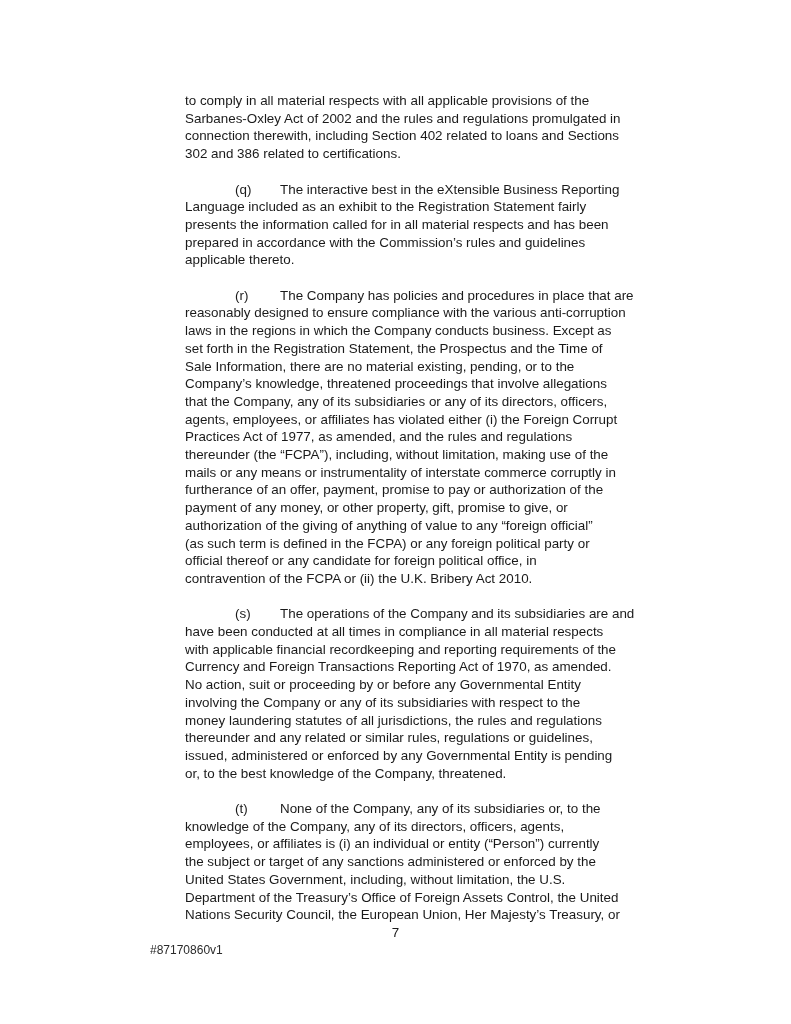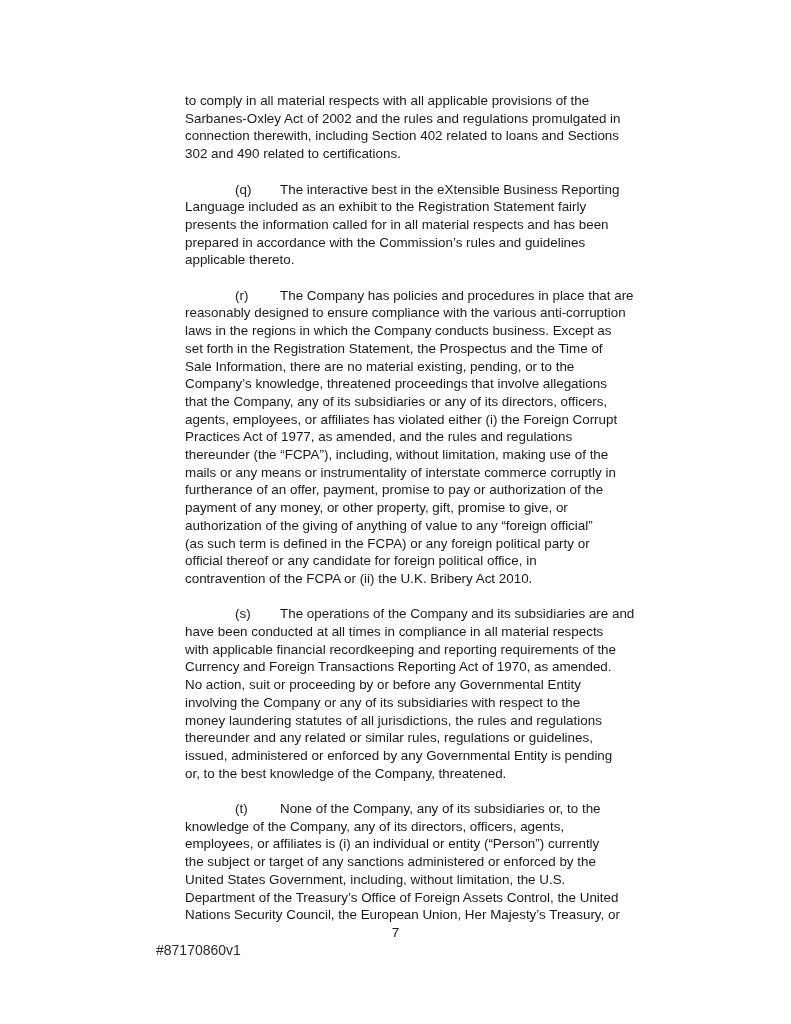--- a/index.html
+++ b/index.html
@@ -43,38 +43,38 @@
     position: absolute;
     left: 0;
     right: 0;
     top: 924px;
     text-align: center;
     font-size: 13.4px;
     line-height: 17.7px;
   }
   .doc-footer {
     position: absolute;
-    left: 156px;
+    left: 150px;
     top: 945px;
-    font-size: 14px;
+    font-size: 12px;
     line-height: 11px;
     color: #2a2a2a;
   }
 </style>
 </head>
 <body>
 
 <div class="doc-page">
 
   <div class="text-block">
 
     <div class="para"><span class="para-body">to comply in all material respects with all applicable provisions of the
 Sarbanes-Oxley Act of 2002 and the rules and regulations promulgated in
 connection therewith, including Section 402 related to loans and Sections
-302 and 490 related to certifications.</span></div>
+302 and 386 related to certifications.</span></div>
 
     <div class="para labeled"><span class="para-label">(q)</span><span class="para-body">The interactive best in the eXtensible Business Reporting
 Language included as an exhibit to the Registration Statement fairly
 presents the information called for in all material respects and has been
 prepared in accordance with the Commission’s rules and guidelines
 applicable thereto.</span></div>
 
     <div class="para labeled"><span class="para-label">(r)</span><span class="para-body">The Company has policies and procedures in place that are
 reasonably designed to ensure compliance with the various anti-corruption
 laws in the regions in which the Company conducts business.  Except as

